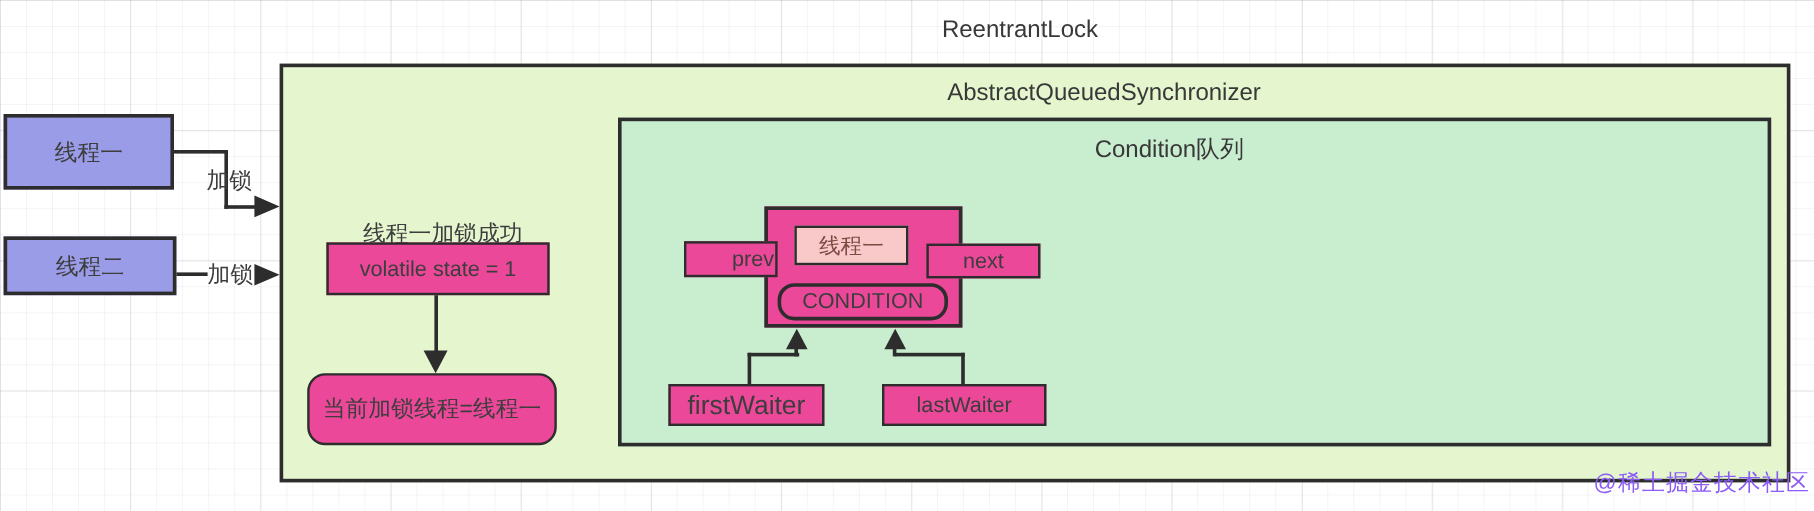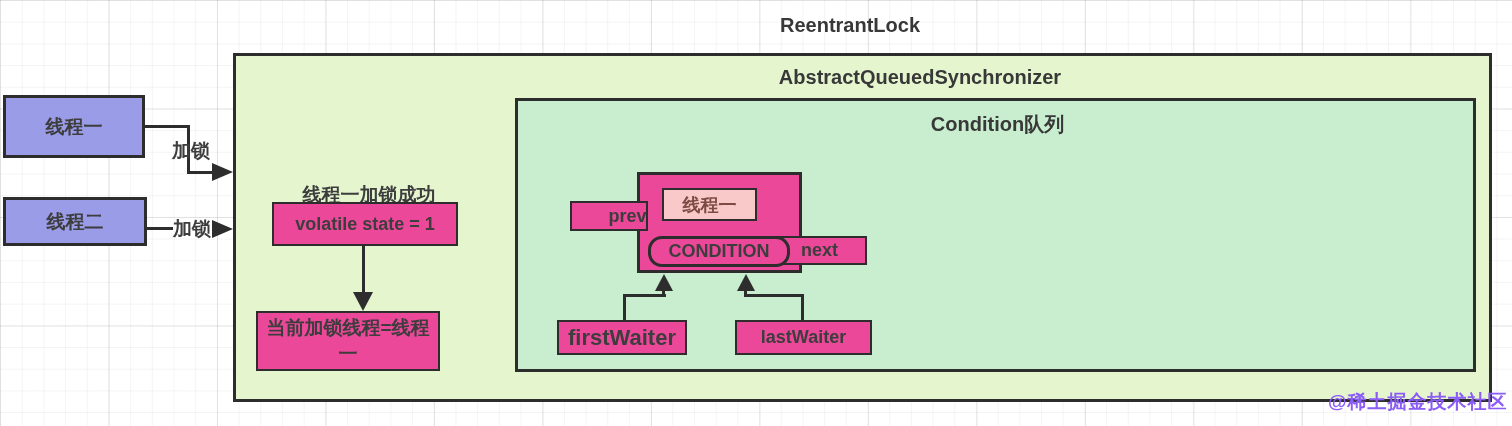--- a/index.html
+++ b/index.html
@@ -8,21 +8,21 @@
     font-family:"Liberation Sans","DejaVu Sans",sans-serif;
     color:#3d3d3d;
     background-color:#ffffff;
     background-image:
       linear-gradient(to right, rgba(120,120,120,0.16) 1px, transparent 1px),
       linear-gradient(to bottom, rgba(120,120,120,0.16) 1px, transparent 1px),
       linear-gradient(to right, rgba(120,120,120,0.08) 1px, transparent 1px),
       linear-gradient(to bottom, rgba(120,120,120,0.08) 1px, transparent 1px);
     background-size:108.5px 108.5px,108.5px 108.5px,21.7px 21.7px,21.7px 21.7px;
   }
-  .abs{position:absolute;box-sizing:border-box;font-weight:bold;}
+  .abs{position:absolute;box-sizing:border-box;}
   .ctr{display:flex;align-items:center;justify-content:center;text-align:center;}
   .box{border:3px solid #2d2d2d;}
   .box-sm{border:2px solid #2d2d2d;}
   .title{font-size:20px;color:#383838;}
   .label{font-size:19px;}
   .seg{position:absolute;background:#2d2d2d;}
   .ah{position:absolute;width:0;height:0;}
   .ah-right{border-top:9px solid transparent;border-bottom:9px solid transparent;border-left:21px solid #2d2d2d;}
   .ah-down{border-left:10px solid transparent;border-right:10px solid transparent;border-top:19px solid #2d2d2d;}
   .ah-up{border-left:9px solid transparent;border-right:9px solid transparent;border-bottom:17px solid #2d2d2d;}
@@ -35,21 +35,21 @@
 </style>
 </head>
 <body>
 
 <div class="abs ctr title" style="left:720px;top:12px;width:260px;height:26px;">ReentrantLock</div>
 
 <div class="abs box fill-aqs" style="left:233px;top:53px;width:1259px;height:349px;"></div>
 <div class="abs ctr title" style="left:233px;top:64px;width:1354px;height:26px;padding-left:20px;">AbstractQueuedSynchronizer</div>
 
 <div class="abs box fill-cond" style="left:515px;top:98px;width:961px;height:274px;"></div>
-<div class="abs ctr title" style="left:517px;top:110px;width:961px;height:28px;">Condition队列</div>
+<div class="abs ctr title" style="left:494px;top:110px;width:961px;height:28px;">Condition队列</div>
 
 <div class="abs box ctr label fill-purple" style="left:3px;top:95px;width:142px;height:63px;">线程一</div>
 <div class="abs box ctr label fill-purple" style="left:3px;top:197px;width:144px;height:49px;">线程二</div>
 
 <div>
   <div class="seg" style="left:145px;top:125px;width:45px;height:3px;"></div>
   <div class="seg" style="left:187px;top:125px;width:3px;height:49px;"></div>
   <div class="seg" style="left:187px;top:171px;width:27px;height:3px;"></div>
   <div class="ah ah-right" style="left:212px;top:163px;"></div>
 </div>
@@ -63,29 +63,29 @@
 
 <div class="abs ctr label" style="left:289px;top:157px;width:160px;height:24px;margin-top:26px;">线程一加锁成功</div>
 
 <div class="abs box-sm ctr fill-blue" style="left:272px;top:202px;width:186px;height:44px;font-size:18px;">volatile state = 1</div>
 
 <div>
   <div class="seg" style="left:362px;top:246px;width:3px;height:48px;"></div>
   <div class="ah ah-down" style="left:353px;top:292px;"></div>
 </div>
 
-<div class="abs box-sm ctr label fill-blue" style="left:256px;top:311px;width:184px;height:60px;">当前加锁线程=线程一</div>
+<div class="abs box-sm ctr label fill-blue" style="left:256px;top:311px;width:208px;height:60px;border-radius:15px;">当前加锁线程=线程一</div>
 
 <div class="abs box fill-blue" style="left:637px;top:172px;width:165px;height:101px;"></div>
 
 <div class="abs box-sm ctr fill-blue" style="left:570px;top:201px;width:78px;height:30px;font-size:18px;z-index:2;padding-left:37px;">prev</div>
 
 <div class="abs box-sm ctr fill-pink" style="left:662px;top:188px;width:95px;height:33px;font-size:18px;color:#7d4b44;z-index:2;">线程一</div>
 
-<div class="abs box-sm ctr fill-blue" style="left:772px;top:203px;width:95px;height:29px;font-size:18px;z-index:2;margin-top:33px;">next</div>
+<div class="abs box-sm ctr fill-blue" style="left:772px;top:203px;width:95px;height:29px;font-size:18px;z-index:2;">next</div>
 
 <div class="abs box ctr fill-blue" style="left:648px;top:236px;width:142px;height:31px;font-size:18px;z-index:2;border-radius:14px;">CONDITION</div>
 
 <div class="abs box-sm ctr fill-blue" style="left:557px;top:320px;width:130px;height:35px;font-size:22px;">firstWaiter</div>
 <div class="abs box-sm ctr fill-blue" style="left:735px;top:320px;width:137px;height:35px;font-size:18px;">lastWaiter</div>
 
 <div>
   <div class="seg" style="left:623px;top:294px;width:3px;height:26px;"></div>
   <div class="seg" style="left:623px;top:294px;width:43px;height:3px;"></div>
   <div class="seg" style="left:662px;top:288px;width:3px;height:9px;"></div>

